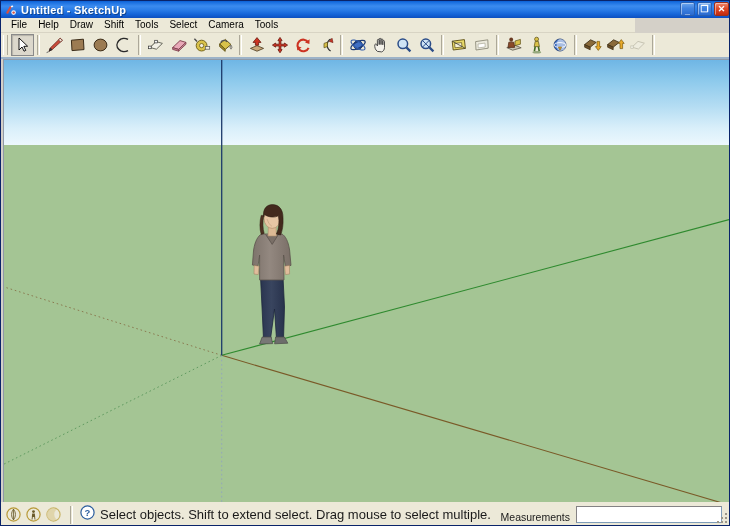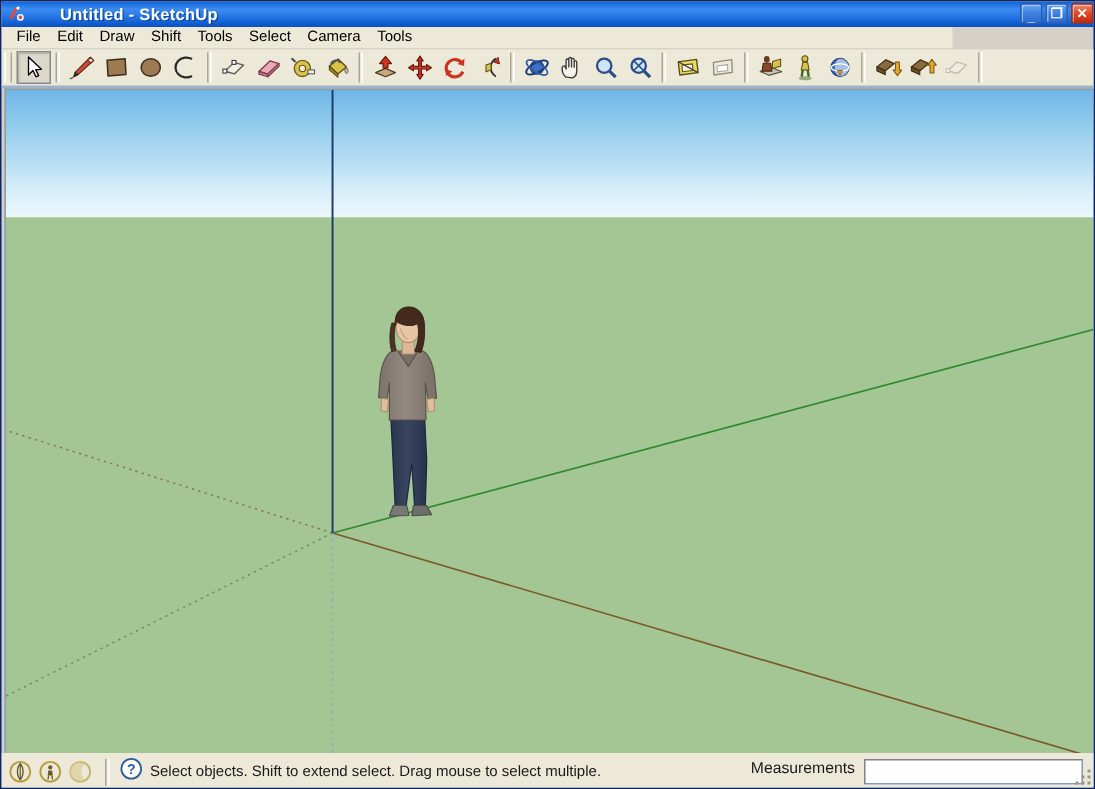--- a/index.html
+++ b/index.html
@@ -27,21 +27,20 @@
     position: absolute;
     left: 0; top: 0;
     width: 730px;
     height: 17px;
     background: linear-gradient(to bottom,
         #0b5fd4 0%, #1a6fe0 8%, #3b8bef 30%,
         #2b7de8 52%, #1565d8 78%, #0d4fbf 100%);
     display: flex;
     align-items: center;
     box-sizing: border-box;
-    gap: 19px;
   }
   #titlebar-icon {
     width: 13px; height: 13px;
     margin-left: 3px; margin-right: 4px;
     flex: 0 0 auto;
     position: relative;
   }
   #title-text {
     color: #ffffff;
     font-size: 11px;
@@ -189,29 +188,29 @@
   }
   .sb-sep {
     width: 1px; height: 18px;
     margin: 0 7px 0 9px;
     border-left: 1px solid #aca899;
     border-right: 1px solid #ffffff;
     flex: 0 0 auto;
   }
   #sb-help { margin-right: 5px; flex: 0 0 auto; }
   #status-text {
-    font-size: 10px;
+    font-size: 13px;
     color: #1a1a1a;
     white-space: nowrap;
     line-height: 13px;
   }
   #meas-wrap {
     margin-left: auto;
     display: flex;
-    align-items: flex-start;
+    align-items: flex-end;
     padding-right: 9px;
   }
   #meas-label {
     font-size: 10.5px;
     color: #1a1a1a;
     margin-right: 6px;
     white-space: nowrap;
   }
   #meas-input {
     width: 146px;
@@ -256,21 +255,21 @@
         <span class="gl">❐</span>
       </div>
       <div class="win-btn close">
         <span class="gl">✕</span>
       </div>
     </div>
   </div>
 
   <div id="menubar">
     <div class="menu-item">File</div>
-    <div class="menu-item">Edit</div>
+    <div class="menu-item">Help</div>
     <div class="menu-item">Draw</div>
     <div class="menu-item">Shift</div>
     <div class="menu-item">Tools</div>
     <div class="menu-item">Select</div>
     <div class="menu-item">Camera</div>
     <div class="menu-item">Tools</div>
   </div>
 
   <div id="toolbar">
 

